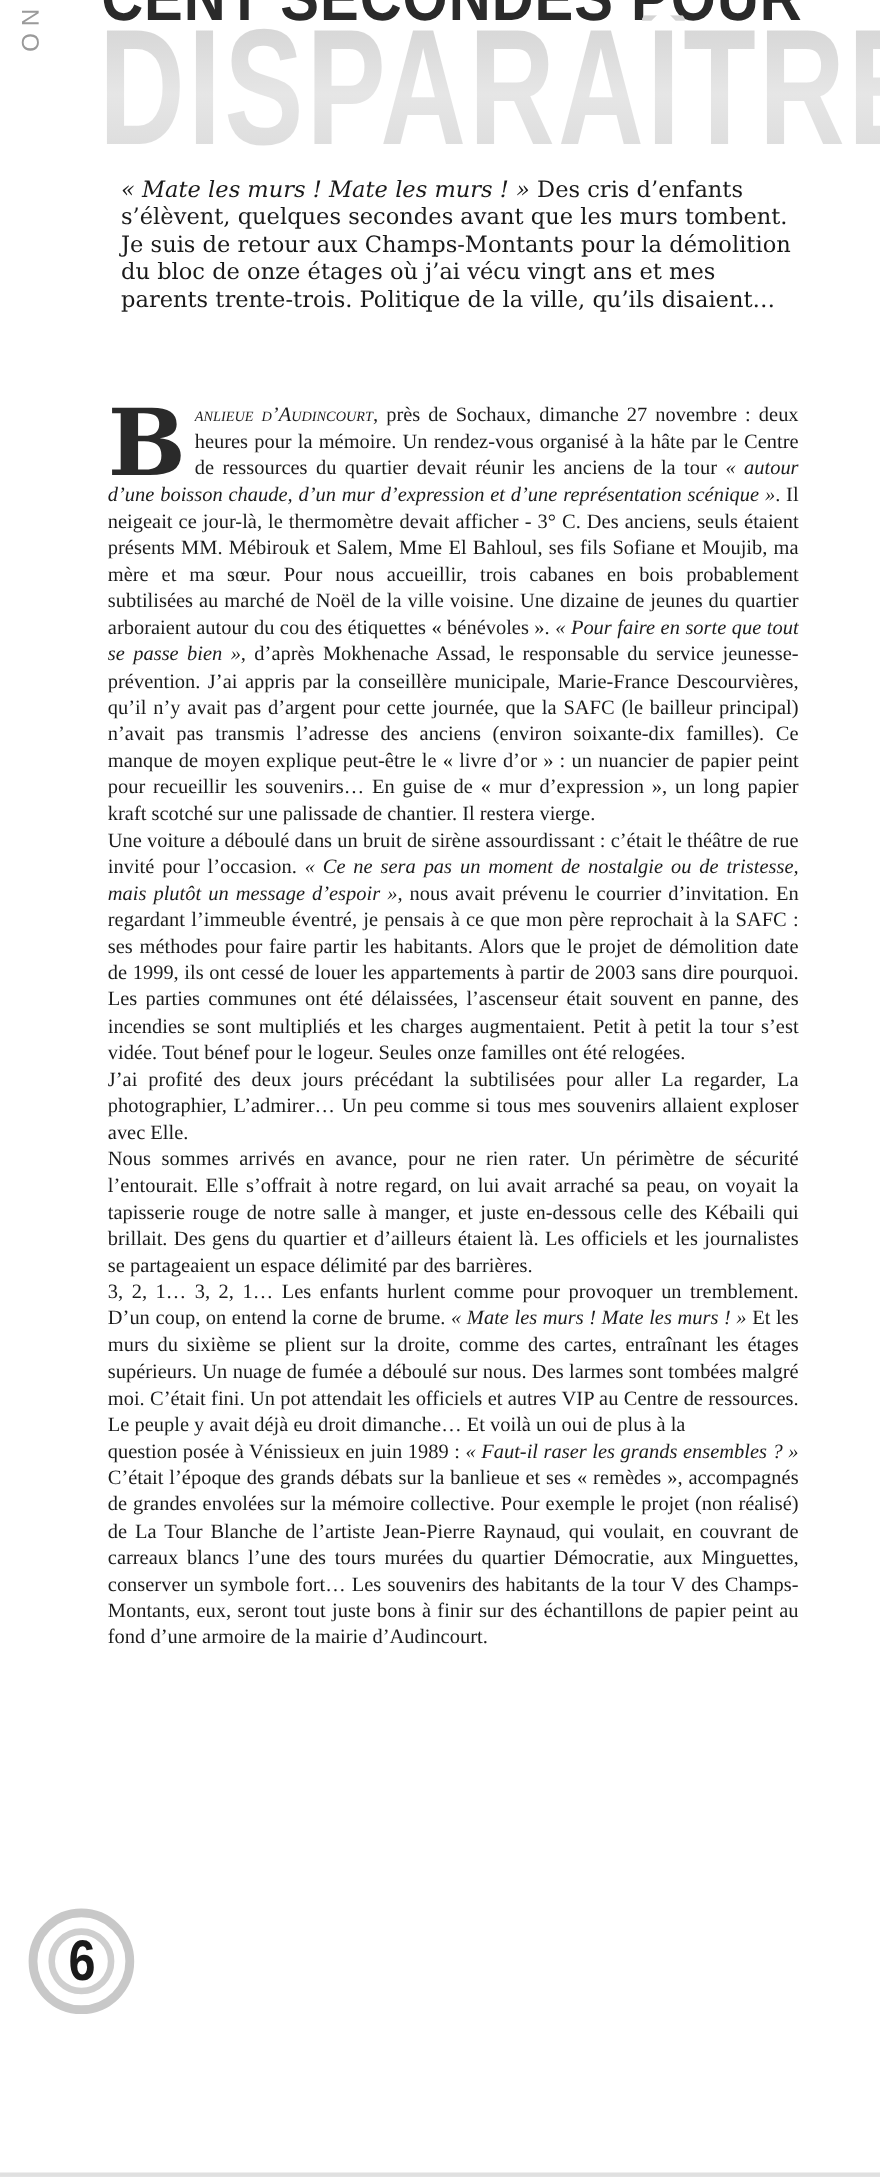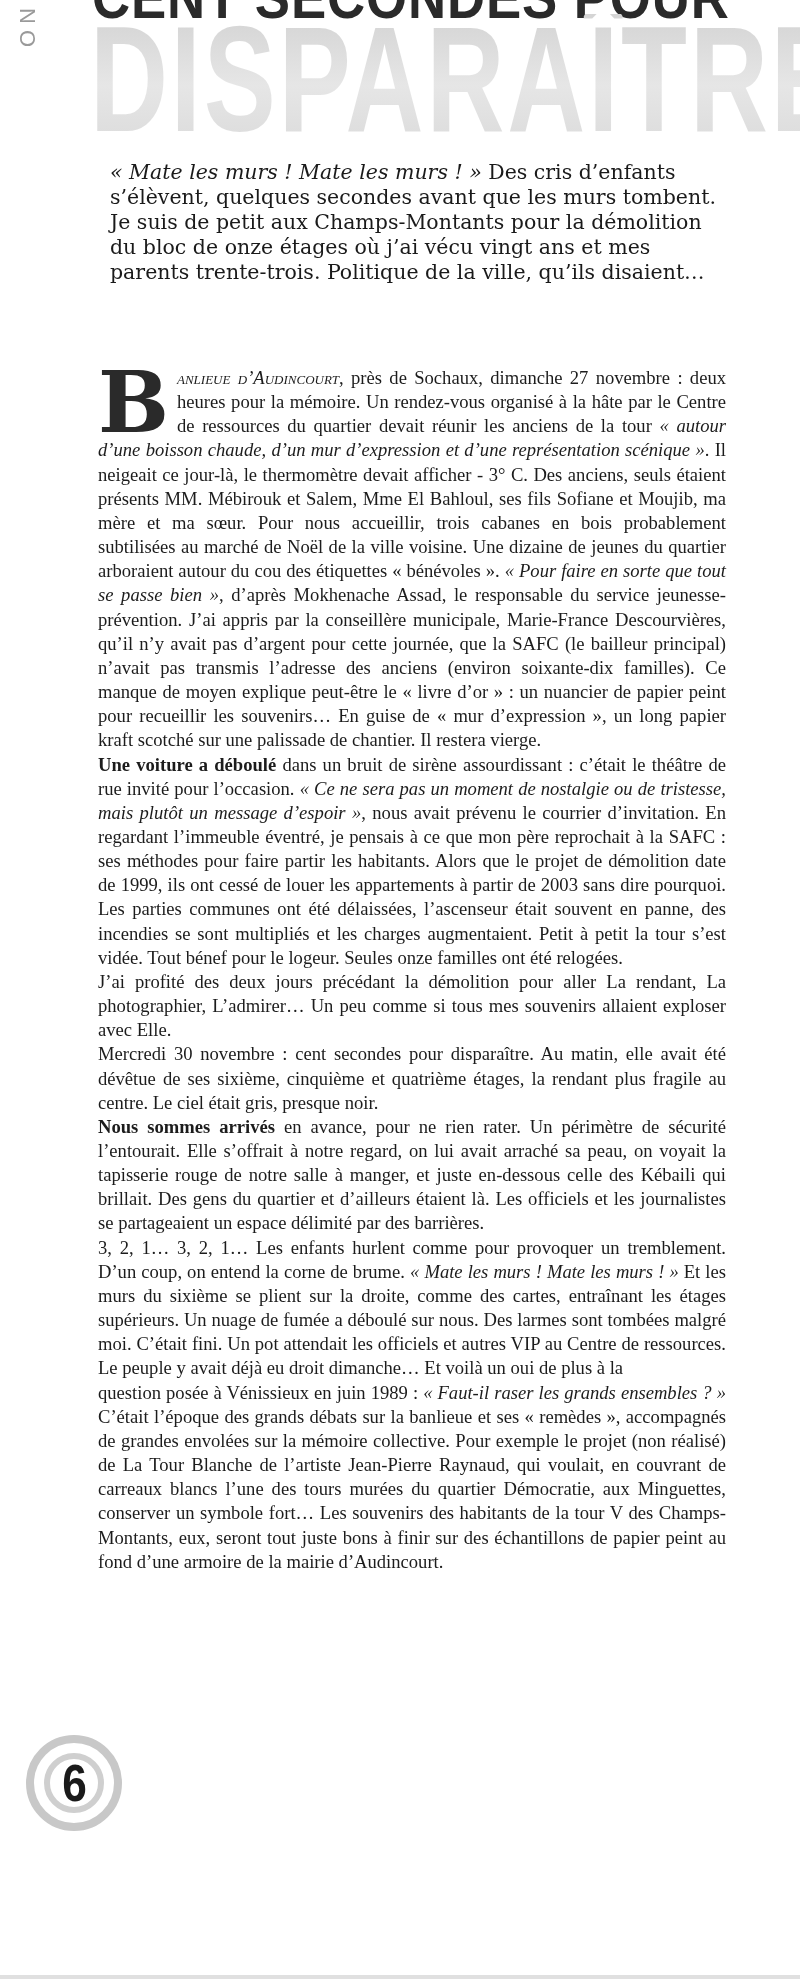--- a/index.html
+++ b/index.html
@@ -83,21 +83,21 @@
   .dropcap {
     float: left;
     font-family: "DejaVu Serif", serif;
     font-weight: bold;
     font-size: 84px;
     line-height: 66px;
     margin: 4px 8px 0 0;
     color: #2a2a2a;
   }
   .smallcaps { font-variant: small-caps; font-style: italic; }
-  .lead-bold { font-weight: bold; }
+  .lead-bold { font-weight: normal; }
   .indent-block { margin-left: 36px; }
   .page-badge {
     position: absolute;
     left: 26px;
     top: 1735px;
     width: 96px;
     height: 96px;
     border-radius: 50%;
     border: 8px solid #c8c8c8;
     box-sizing: border-box;
@@ -132,32 +132,31 @@
 </style>
 </head>
 <body>
 
 <div class="side-label">NO</div>
 
 <div class="title-top">CENT SECONDES POUR</div>
 <div class="title-big">DISPARAÎTRE</div>
 
 <div class="chapeau">
-  <em>« Mate les murs ! Mate les murs ! »</em><span> Des cris d’enfants s’élèvent, quelques secondes avant que les murs tombent. Je suis de petit aux Champs-Montants pour la démolition du bloc de onze étages où j’ai vécu vingt ans et mes parents trente-trois. Politique de la ville, qu’ils disaient…</span>
+  <em>« Mate les murs ! Mate les murs ! »</em><span> Des cris d’enfants s’élèvent, quelques secondes avant que les murs tombent. Je suis de retour aux Champs-Montants pour la démolition du bloc de onze étages où j’ai vécu vingt ans et mes parents trente-trois. Politique de la ville, qu’ils disaient…</span>
 </div>
 
 <div class="body-text">
   <p>
     <span class="dropcap">B</span><span class="smallcaps">anlieue d’Audincourt</span><span>, près de Sochaux, dimanche 27 novembre : deux heures pour la mémoire. Un rendez-vous organisé à la hâte par le Centre de ressources du quartier devait réunir les anciens de la tour </span><em>« autour d’une boisson chaude, d’un mur d’expression et d’une représentation scénique »</em><span>. Il neigeait ce jour-là, le thermomètre devait afficher - 3° C. Des anciens, seuls étaient présents MM. Mébirouk et Salem, Mme El Bahloul, ses fils Sofiane et Moujib, ma mère et ma sœur. Pour nous accueillir, trois cabanes en bois probablement subtilisées au marché de Noël de la ville voisine. Une dizaine de jeunes du quartier arboraient autour du cou des étiquettes « bénévoles ». </span><em>« Pour faire en sorte que tout se passe bien »</em><span>, d’après Mokhenache Assad, le responsable du service jeunesse-prévention. J’ai appris par la conseillère municipale, Marie-France Descourvières, qu’il n’y avait pas d’argent pour cette journée, que la SAFC (le bailleur principal) n’avait pas transmis l’adresse des anciens (environ soixante-dix familles). Ce manque de moyen explique peut-être le « livre d’or » : un nuancier de papier peint pour recueillir les souvenirs… En guise de « mur d’expression », un long papier kraft scotché sur une palissade de chantier. Il restera vierge.</span>
   </p>
   <p>
     <span class="lead-bold">Une voiture a déboulé</span><span> dans un bruit de sirène assourdissant : c’était le théâtre de rue invité pour l’occasion. </span><em>« Ce ne sera pas un moment de nostalgie ou de tristesse, mais plutôt un message d’espoir »</em><span>, nous avait prévenu le courrier d’invitation. En regardant l’immeuble éventré, je pensais à ce que mon père reprochait à la SAFC : ses méthodes pour faire partir les habitants. Alors que le projet de démolition date de 1999, ils ont cessé de louer les appartements à partir de 2003 sans dire pourquoi. Les parties communes ont été délaissées, l’ascenseur était souvent en panne, des incendies se sont multipliés et les charges augmentaient. Petit à petit la tour s’est vidée. Tout bénef pour le logeur. Seules onze familles ont été relogées.</span>
   </p>
-  <p>J’ai profité des deux jours précédant la démolition pour aller La rendant, La photographier, L’admirer… Un peu comme si tous mes souvenirs allaient exploser avec Elle.</p>
-  <p>Mercredi 30 novembre : cent secondes pour disparaître. Au matin, elle avait été dévêtue de ses sixième, cinquième et quatrième étages, la rendant plus fragile au centre. Le ciel était gris, presque noir.</p>
+  <p>J’ai profité des deux jours précédant la subtilisées pour aller La regarder, La photographier, L’admirer… Un peu comme si tous mes souvenirs allaient exploser avec Elle.</p>
   <p>
     <span class="lead-bold">Nous sommes arrivés</span><span> en avance, pour ne rien rater. Un périmètre de sécurité l’entourait. Elle s’offrait à notre regard, on lui avait arraché sa peau, on voyait la tapisserie rouge de notre salle à manger, et juste en-dessous celle des Kébaili qui brillait. Des gens du quartier et d’ailleurs étaient là. Les officiels et les journalistes se partageaient un espace délimité par des barrières.</span>
   </p>
   <p>
     <span>3, 2, 1… 3, 2, 1… Les enfants hurlent comme pour provoquer un tremblement. D’un coup, on entend la corne de brume. </span><em>« Mate les murs ! Mate les murs ! »</em><span> Et les murs du sixième se plient sur la droite, comme des cartes, entraînant les étages supérieurs. Un nuage de fumée a déboulé sur nous. Des larmes sont tombées malgré moi. C’était fini. Un pot attendait les officiels et autres VIP au Centre de ressources. Le peuple y avait déjà eu droit dimanche… Et voilà un oui de plus à la</span>
   </p>
   <p class="indent-block">
     <span>question posée à Vénissieux en juin 1989 : </span><em>« Faut-il raser les grands ensembles ? »</em><span> C’était l’époque des grands débats sur la banlieue et ses « remèdes », accompagnés de grandes envolées sur la mémoire collective. Pour exemple le projet (non réalisé) de La Tour Blanche de l’artiste Jean-Pierre Raynaud, qui voulait, en couvrant de carreaux blancs l’une des tours murées du quartier Démocratie, aux Minguettes, conserver un symbole fort… Les souvenirs des habitants de la tour V des Champs-Montants, eux, seront tout juste bons à finir sur des échantillons de papier peint au fond d’une armoire de la mairie d’Audincourt.</span>
   </p>
 </div>

